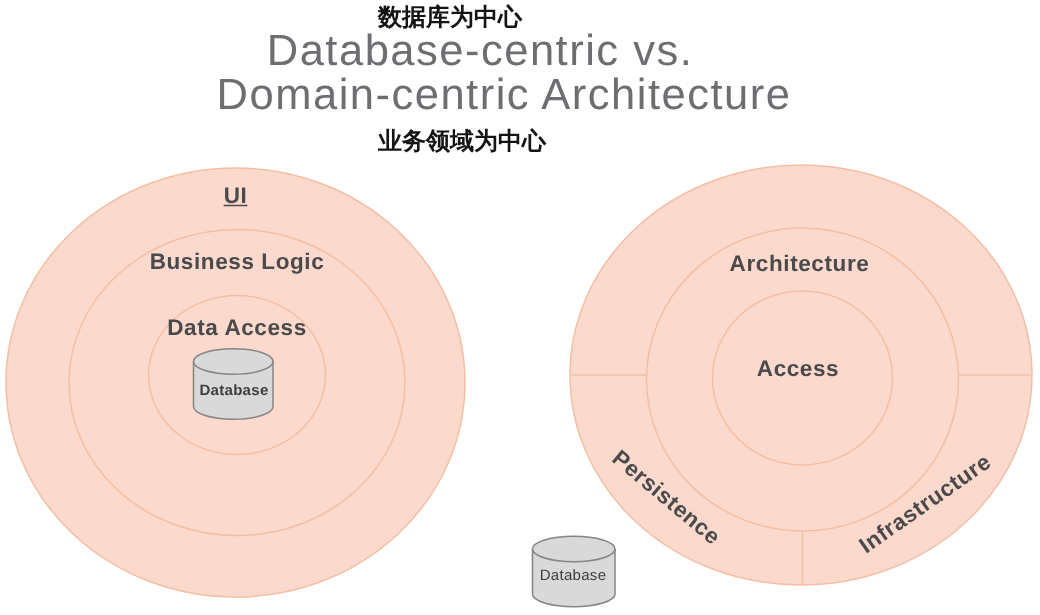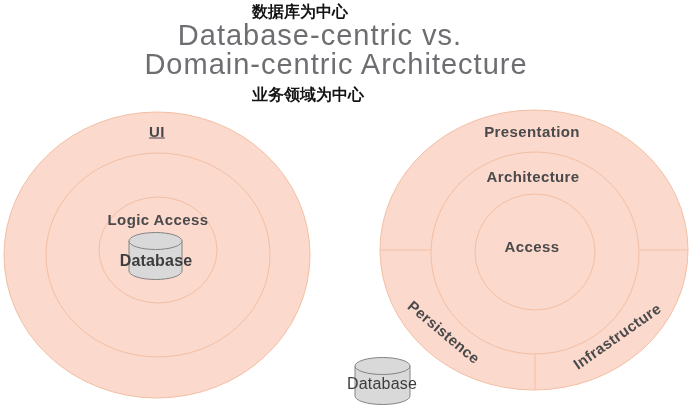--- a/index.html
+++ b/index.html
@@ -36,21 +36,21 @@
     white-space:nowrap;
     font-weight:400;
     font-size:29px;
     letter-spacing:1px;
     color:#6d6e71;
   }
   .db-lbl {
     position:absolute;
     transform:translate(-50%,-50%);
     white-space:nowrap;
-    font-size:16px;
+    font-size:10px;
     letter-spacing:0.2px;
     color:#3d3d3f;
   }
   .db-lbl.bold { font-weight:bold; }
 </style>
 </head>
 <body>
 
 <div class="stage">
 
@@ -78,23 +78,23 @@
       <ellipse cx="382.5" cy="366" rx="27.5" ry="8.5" stroke-width="1" fill="#d9d9d9" stroke="#848484"></ellipse>
     </g>
   </svg>
 
   <div class="cn" style="left:300px; top:12px;">数据库为中心</div>
   <div class="title-line" style="left:336px; top:64px;">Domain-centric Architecture</div>
   <div class="title-line" style="left:320px; top:35px;">Database-centric vs.</div>
   <div class="cn" style="left:308px; top:95px;text-align:right;">业务领域为中心</div>
 
   <div class="lbl" style="left:157px; top:131px;text-decoration:underline;">UI</div>
-  <div class="lbl" style="left:158px; top:219px;">Logic Access</div>
+  <div class="lbl" style="left:158px; top:175px;">Business Logic</div>
+  <div class="lbl" style="left:158px; top:219px;">Data Access</div>
   <div class="db-lbl bold" style="left:156px; top:261px;">Database</div>
 
-  <div class="lbl" style="left:532px; top:131px;">Presentation</div>
   <div class="lbl" style="left:533px; top:176px;">Architecture</div>
   <div class="lbl" style="left:532px; top:246px;">Access</div>
   <div class="lbl rot-p40" style="left:444px; top:332px;">Persistence</div>
   <div class="lbl rot-m35" style="left:617px; top:336px;">Infrastructure</div>
   <div class="db-lbl" style="left:382px; top:384px;">Database</div>
 
 </div>
 
 </body></html>

